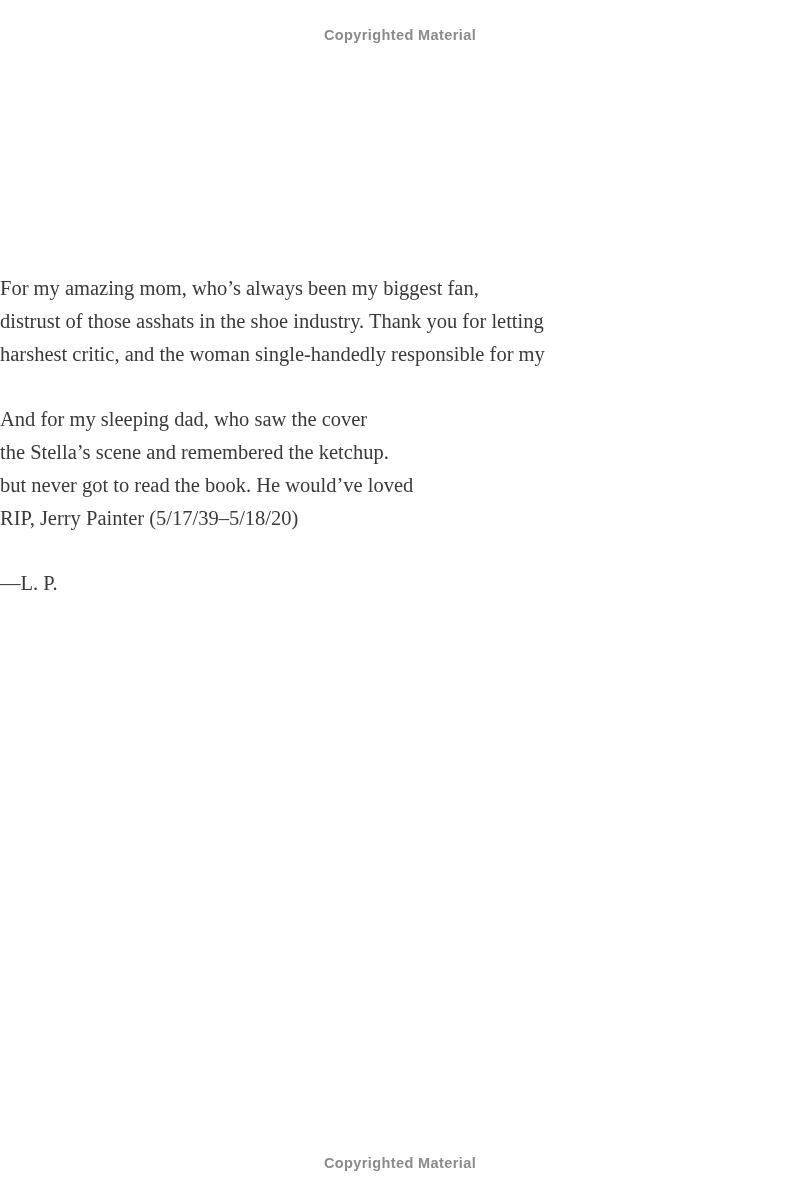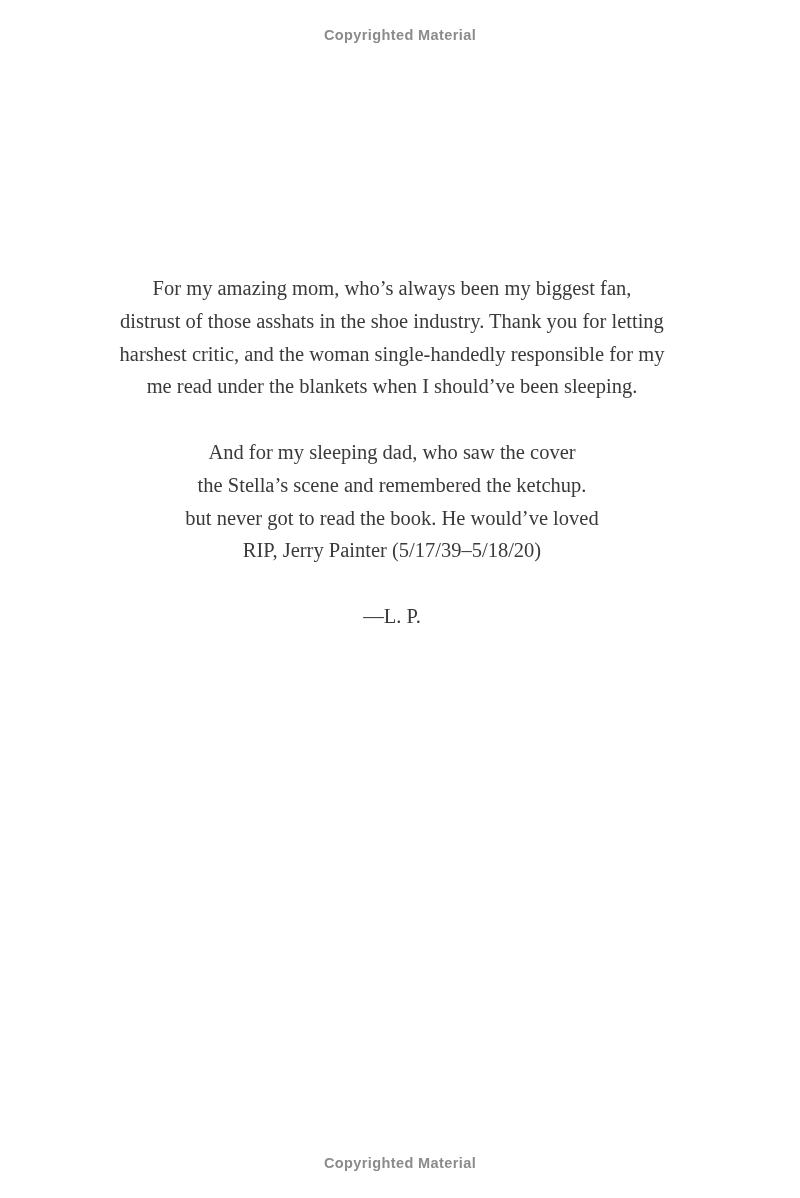--- a/index.html
+++ b/index.html
@@ -26,21 +26,20 @@
     letter-spacing: 0.4px;
     color: #8b8b8b;
   }
   .copyright-notice.top { top: 27px; }
   .copyright-notice.bottom { top: 1155px; }
   .dedication {
     position: absolute;
     top: 272px;
     left: 0;
     width: 784px; 
-    text-align: center;
     color: #3a3a3a;
     font-size: 20.5px;
     line-height: 32.8px;
   }
   .dedication p {
     margin: 0 0 32.8px 0;
     padding: 0;
   }
   .dedication .line {
     display: block;
@@ -56,21 +55,20 @@
 <div class="page">
 
   <div class="copyright-notice top">Copyrighted Material</div>
 
   <div class="dedication">
 
     <p>
       <span class="line">For my amazing mom, who’s always been my biggest fan,</span>
       <span class="line">distrust of those asshats in the shoe industry. Thank you for letting</span>
       <span class="line">harshest critic, and the woman single-handedly responsible for my</span>
-      <span class="line">me read under the blankets when I should’ve been sleeping.</span>
     </p>
 
     <p>
       <span class="line">And for my sleeping dad, who saw the cover</span>
       <span class="line">the Stella’s scene and remembered the ketchup.</span>
       <span class="line">but never got to read the book. He would’ve loved</span>
       <span class="line">RIP, Jerry Painter (5/17/39–5/18/20)</span>
     </p>
 
     <p class="signature">—L. P.</p>

